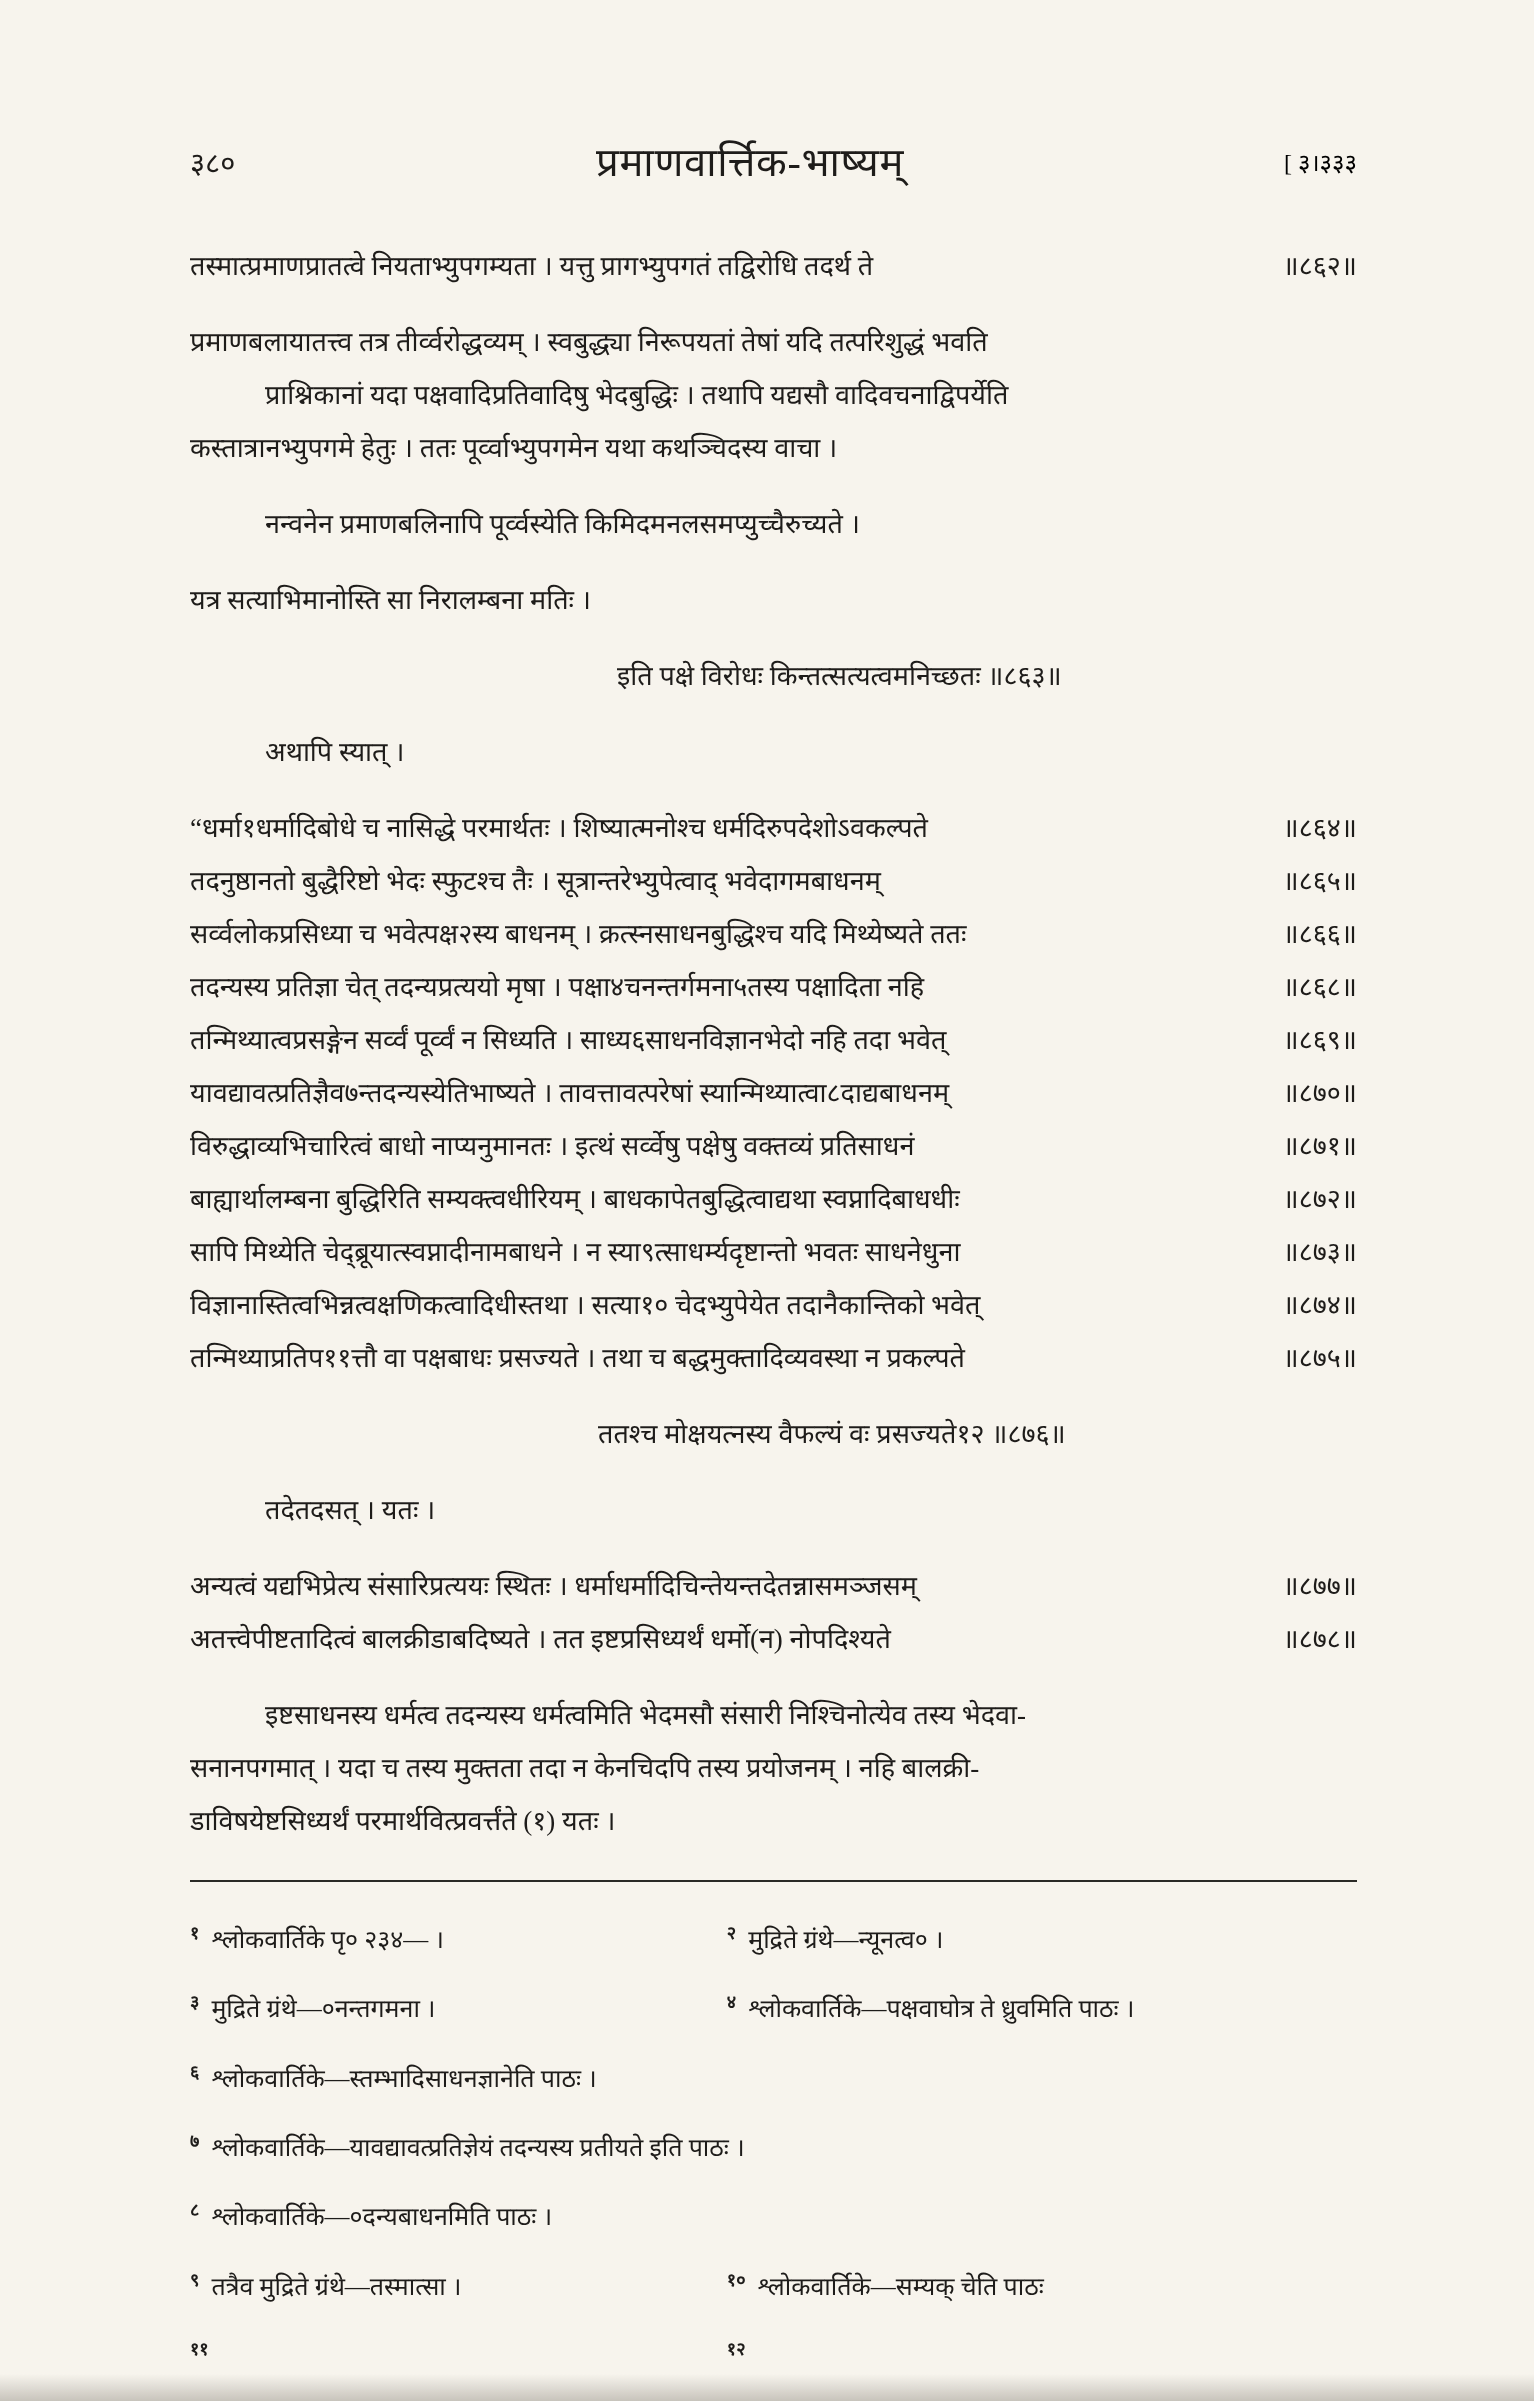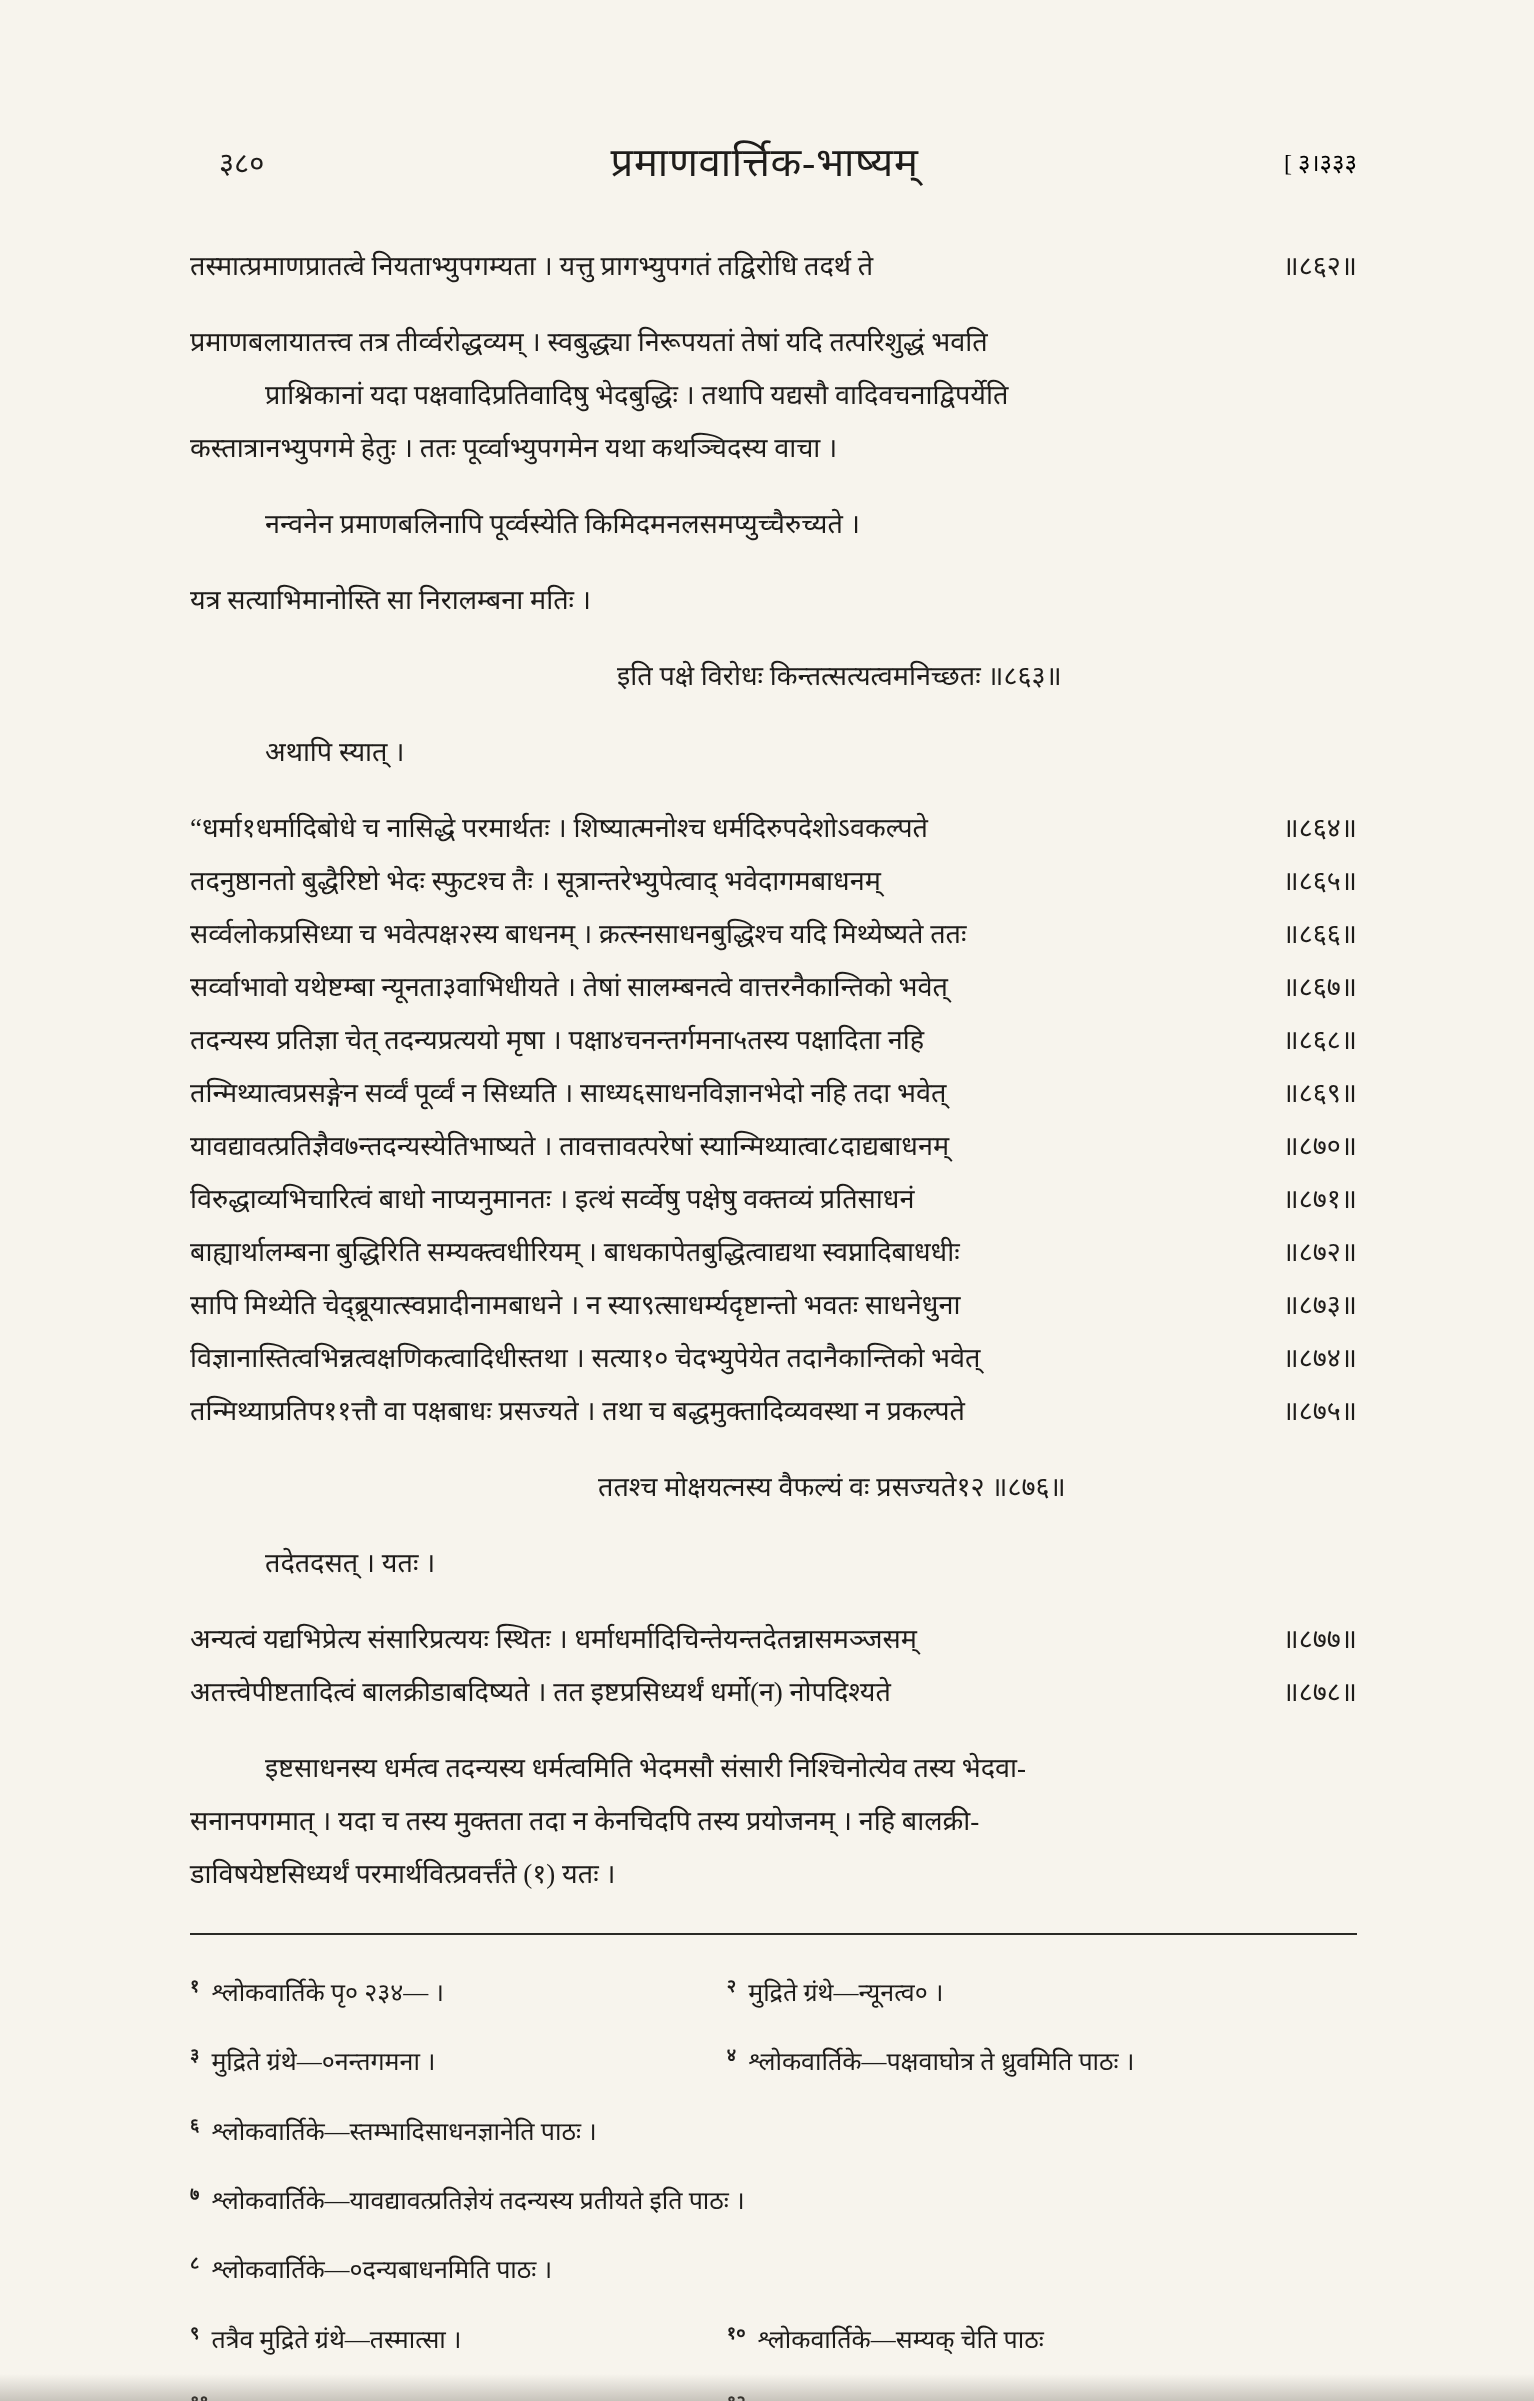--- a/index.html
+++ b/index.html
@@ -21,21 +21,20 @@
     left: 0; right: 0; bottom: 0;
     height: 27px;
     background: linear-gradient(to bottom, rgba(110,105,95,0), rgba(110,105,95,0.35));
     pointer-events: none;
   }
   .header {
     display: flex;
     align-items: center;
     font-size: 31px;
     line-height: 40px;
-    margin-left: 29px;
   }
   .page-number { width: 153px; font-size: 29px; }
   .title { flex: 1; text-align: center; font-size: 40px; letter-spacing: 0.7px; }
   .folio { width: 200px; text-align: right; font-size: 24px; color: #000000; }
 
   .content {
     margin-top: 57px;
     font-size: 27px;
     line-height: 53px;
   }
@@ -111,24 +110,20 @@
       </div>
       <div class="verse-line">
         <span class="vtext">तदनुष्ठानतो बुद्धैरिष्टो भेदः स्फुटश्च तैः । सूत्रान्तरेभ्युपेत्वाद् भवेदागमबाधनम्</span>
         <span class="vnum">॥८६५॥</span>
       </div>
       <div class="verse-line">
         <span class="vtext">सर्व्वलोकप्रसिध्या च भवेत्पक्ष२स्य बाधनम् । क्रत्स्नसाधनबुद्धिश्च यदि मिथ्येष्यते ततः</span>
         <span class="vnum">॥८६६॥</span>
       </div>
       <div class="verse-line">
-        <span class="vtext">सर्व्वाभावो यथेष्टम्बा न्यूनता३वाभिधीयते । तेषां सालम्बनत्वे वात्तरनैकान्तिको भवेत्</span>
-        <span class="vnum">॥८६७॥</span>
-      </div>
-      <div class="verse-line">
         <span class="vtext">तदन्यस्य प्रतिज्ञा चेत् तदन्यप्रत्ययो मृषा । पक्षा४चनन्तर्गमना५तस्य पक्षादिता नहि</span>
         <span class="vnum">॥८६८॥</span>
       </div>
       <div class="verse-line">
         <span class="vtext">तन्मिथ्यात्वप्रसङ्गेन सर्व्वं पूर्व्वं न सिध्यति । साध्य६साधनविज्ञानभेदो नहि तदा भवेत्</span>
         <span class="vnum">॥८६९॥</span>
       </div>
       <div class="verse-line">
         <span class="vtext">यावद्यावत्प्रतिज्ञैव७न्तदन्यस्येतिभाष्यते । तावत्तावत्परेषां स्यान्मिथ्यात्वा८दाद्यबाधनम्</span>
         <span class="vnum">॥८७०॥</span>

